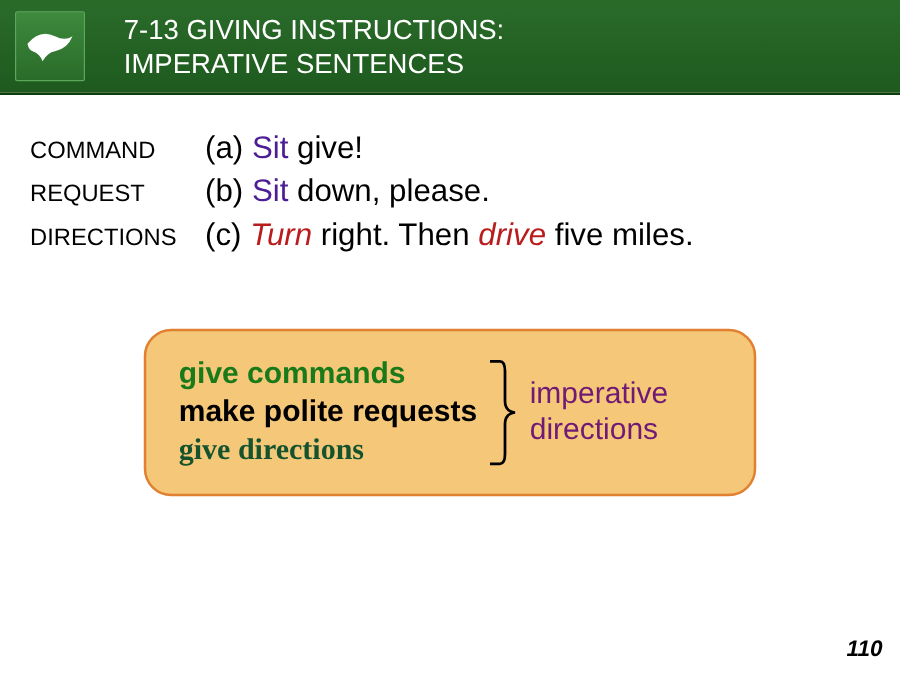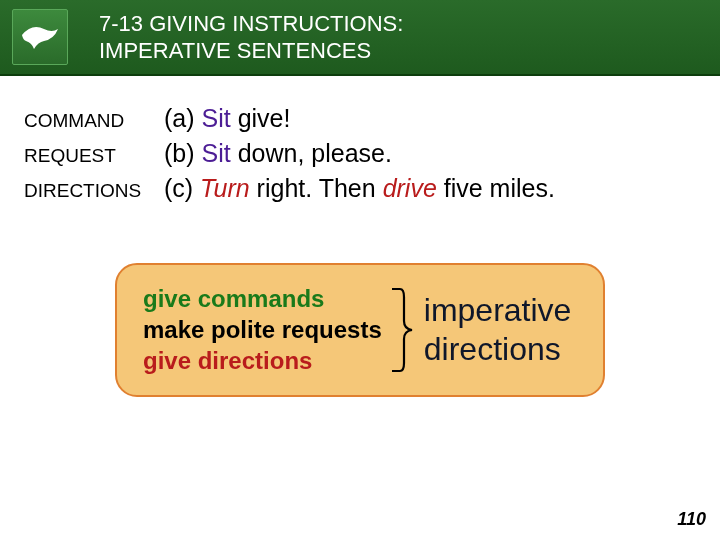--- a/index.html
+++ b/index.html
@@ -84,28 +84,28 @@
     display: flex;
     align-items: center;
   }
   .summary-left {
     font-size: 24px;
     line-height: 1.3;
     font-weight: bold;
   }
   .line-green { color: #1a7a1a; }
   .line-blue { color: #000000; }
-  .line-red { color: #b91c1c; }
+  .line-red { color: #14532d; font-family: Liberation Serif, serif; }
   .bracket {
     margin: 0 10px 0 8px;
   }
   .bracket svg { display: block; }
   .summary-right {
-    font-size: 32px;
-    color: #0f172a;
+    font-size: 24px;
+    color: #701a75;
     line-height: 1.2;
   }
   .page-num {
     position: absolute;
     right: 14px;
     bottom: 10px;
     font-size: 18px;
     font-style: italic;
     font-weight: bold;
     color: #000;

